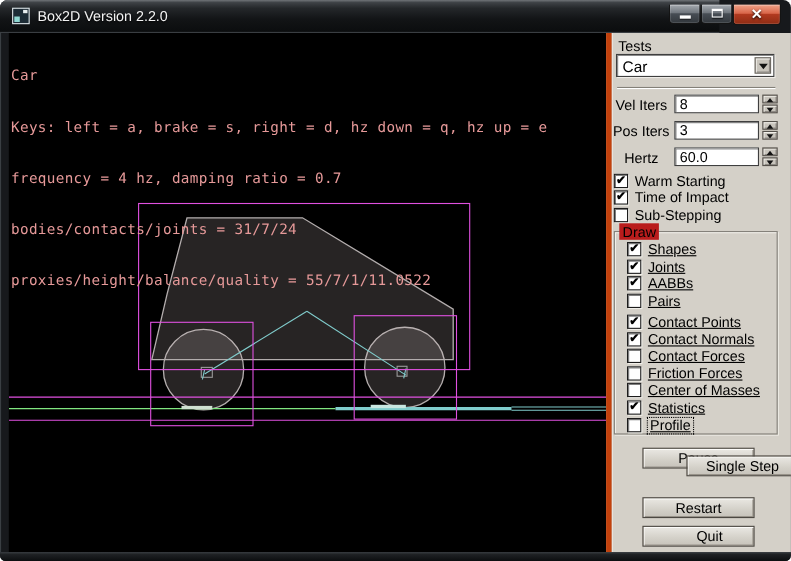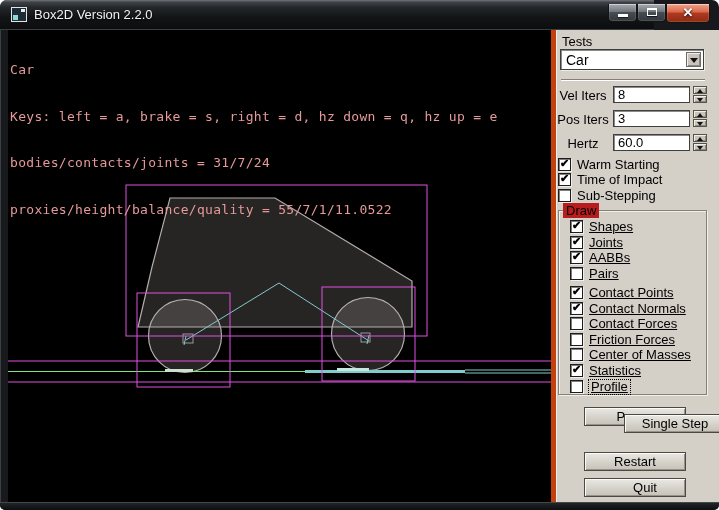--- a/index.html
+++ b/index.html
@@ -107,20 +107,21 @@
 
         <rect x="118" y="155" width="301" height="151" fill="none" stroke="#e050e0"></rect>
         <rect x="129" y="263" width="93" height="94" fill="none" stroke="#e050e0"></rect>
         <rect x="314" y="257" width="93" height="94" fill="none" stroke="#e050e0"></rect>
         <line x1="0" y1="331" x2="543" y2="331" stroke="#e050e0"></line>
         <line x1="0" y1="352" x2="543" y2="352" stroke="#e050e0"></line>
       </svg>
       <div class="hud">
         <div>Car</div>
         <div>Keys: left = a, brake = s, right = d, hz down = q, hz up = e</div>
+        <div>frequency = 4 hz, damping ratio = 0.7</div>
         <div>bodies/contacts/joints = 31/7/24</div>
         <div>proxies/height/balance/quality = 55/7/1/11.0522</div>
       </div>
     </div>
 
     <div class="panel">
 
       <div class="plabel" style="left:6px;top:4px;">Tests</div>
       <div class="combo">
         <span class="combo-text">Car</span>

